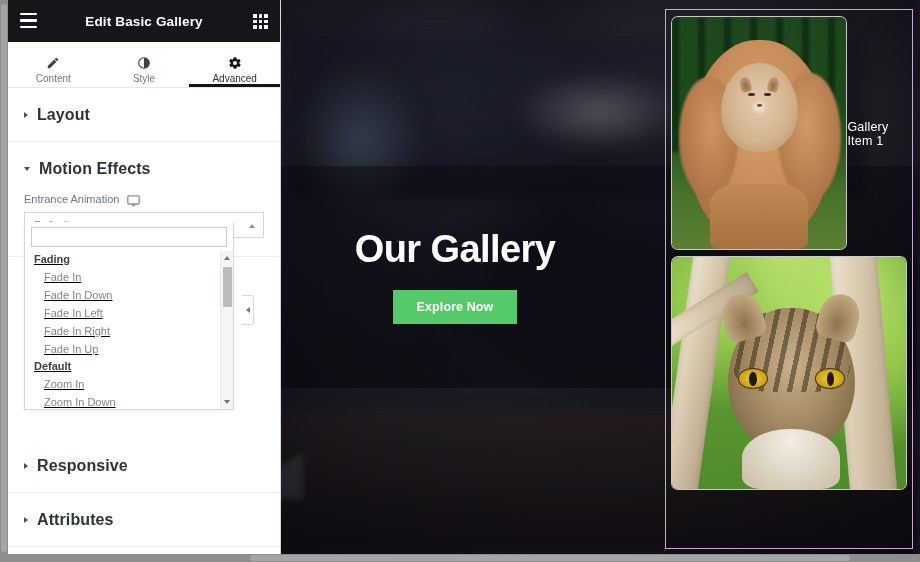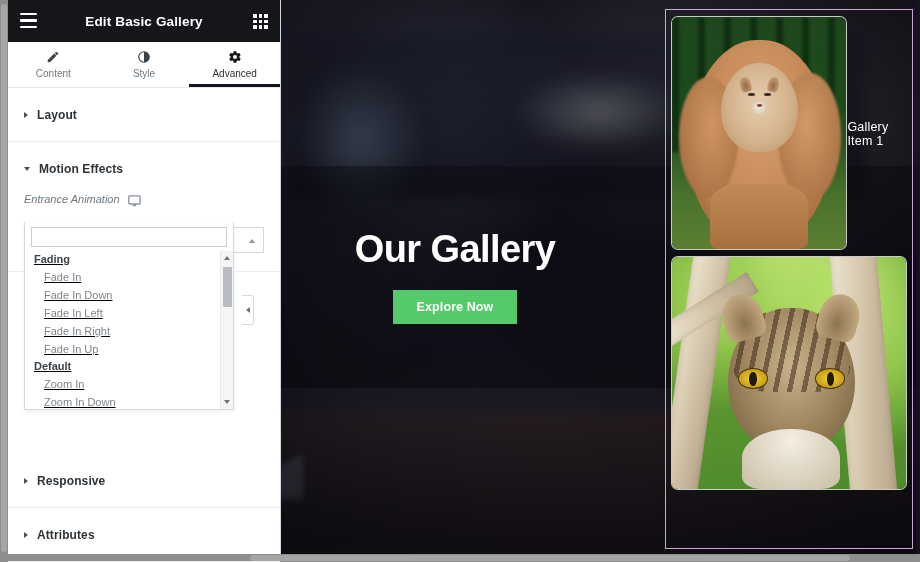--- a/index.html
+++ b/index.html
@@ -75,21 +75,21 @@
   
   .tabs {
     display: flex;
     height: 46px;
     border-bottom: 1px solid #e6e9ec;
     background: #fff;
   }
   .tab {
     flex: 1;
     display: flex; flex-direction: column;
-    align-items: center; justify-content: center;
+    align-items: center; justify-content: flex-end;
     gap: 3px;
     cursor: pointer;
     border-bottom: 3px solid transparent;
     padding-top: 2px;
   }
   .tab.active { border-bottom-color: #13161a; }
   .tab-label { font-size: 10px; color: #6d7882; }
   .tab.active .tab-label { color: #2b2f36; }
   .tab-ic { height: 15px; display: flex; align-items: center; justify-content: center; }
   .tab-ic svg { display: block; }
@@ -113,25 +113,25 @@
     border-left: 4.5px solid #495157;
     border-top: 3.4px solid transparent;
     border-bottom: 3.4px solid transparent;
   }
   .arrow-d {
     border-top: 4.5px solid #495157;
     border-left: 3.4px solid transparent;
     border-right: 3.4px solid transparent;
   }
   .section-title {
-    font-size: 12px; font-weight: bold; color: #2d3439; letter-spacing: .1px;
+    font-size: 16px; font-weight: bold; color: #2d3439; letter-spacing: .1px;
   }
 
   .control { padding: 12px 16px 4px 16px; }
-  .control-label-row { display: flex; align-items: center; gap: 8px; margin-bottom: 22px; font-style: italic; }
+  .control-label-row { display: flex; align-items: center; gap: 8px; margin-bottom: 7px; }
   .control-label { font-size: 11px; color: #6d7882; }
   .monitor-ic { width: 13px; height: 12px; }
 
   .select-box {
     position: relative;
     height: 26px;
     border: 1px solid #d5d8dc;
     background: #fff;
     display: flex; align-items: center;
     padding: 0 9px;

